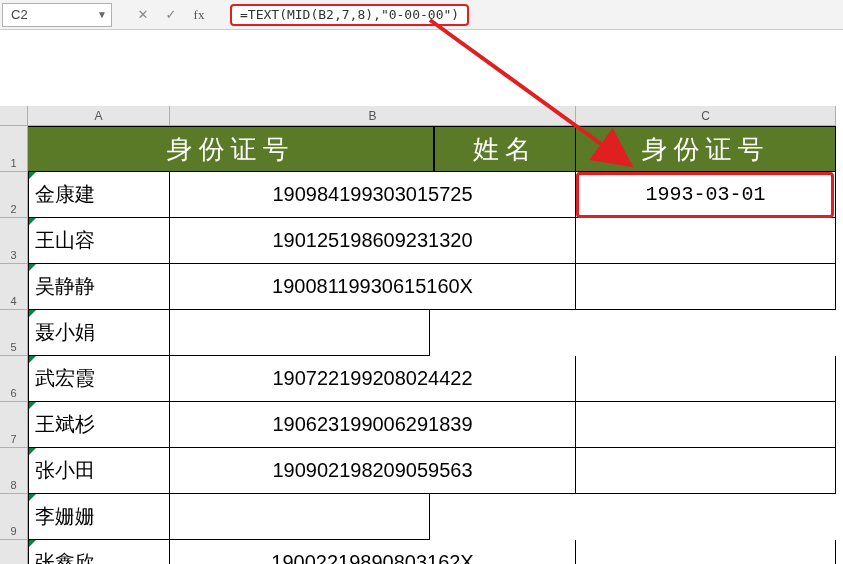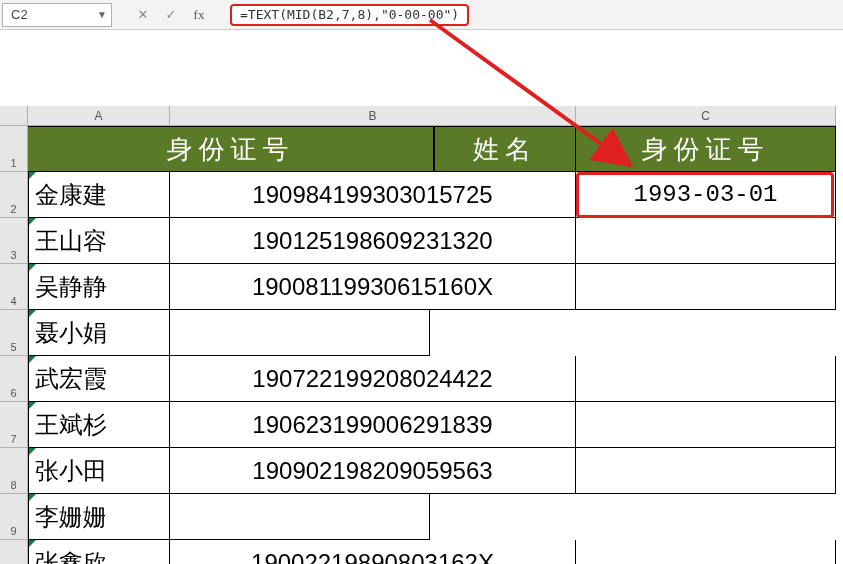--- a/index.html
+++ b/index.html
@@ -110,21 +110,21 @@
     display: flex;
     align-items: flex-end;
     justify-content: center;
     padding-bottom: 2px;
   }
   .cell {
     border-right: 1px solid #000;
     border-bottom: 1px solid #000;
     display: flex;
     align-items: center;
-    font-size: 24px;
+    font-size: 20px;
     color: #000;
     background: #fff;
     position: relative;
   }
   .row:first-child .cell { border-top: 1px solid #000; }
   .cell.colA { width: 142px; padding-left: 6px; border-left: 1px solid #000; }
   .cell.colB { width: 406px; justify-content: center; }
   .cell.colC { width: 260px; justify-content: center; font-family: Liberation Mono, monospace; }
   .header-row .cell {
     background: #5a7a28;

